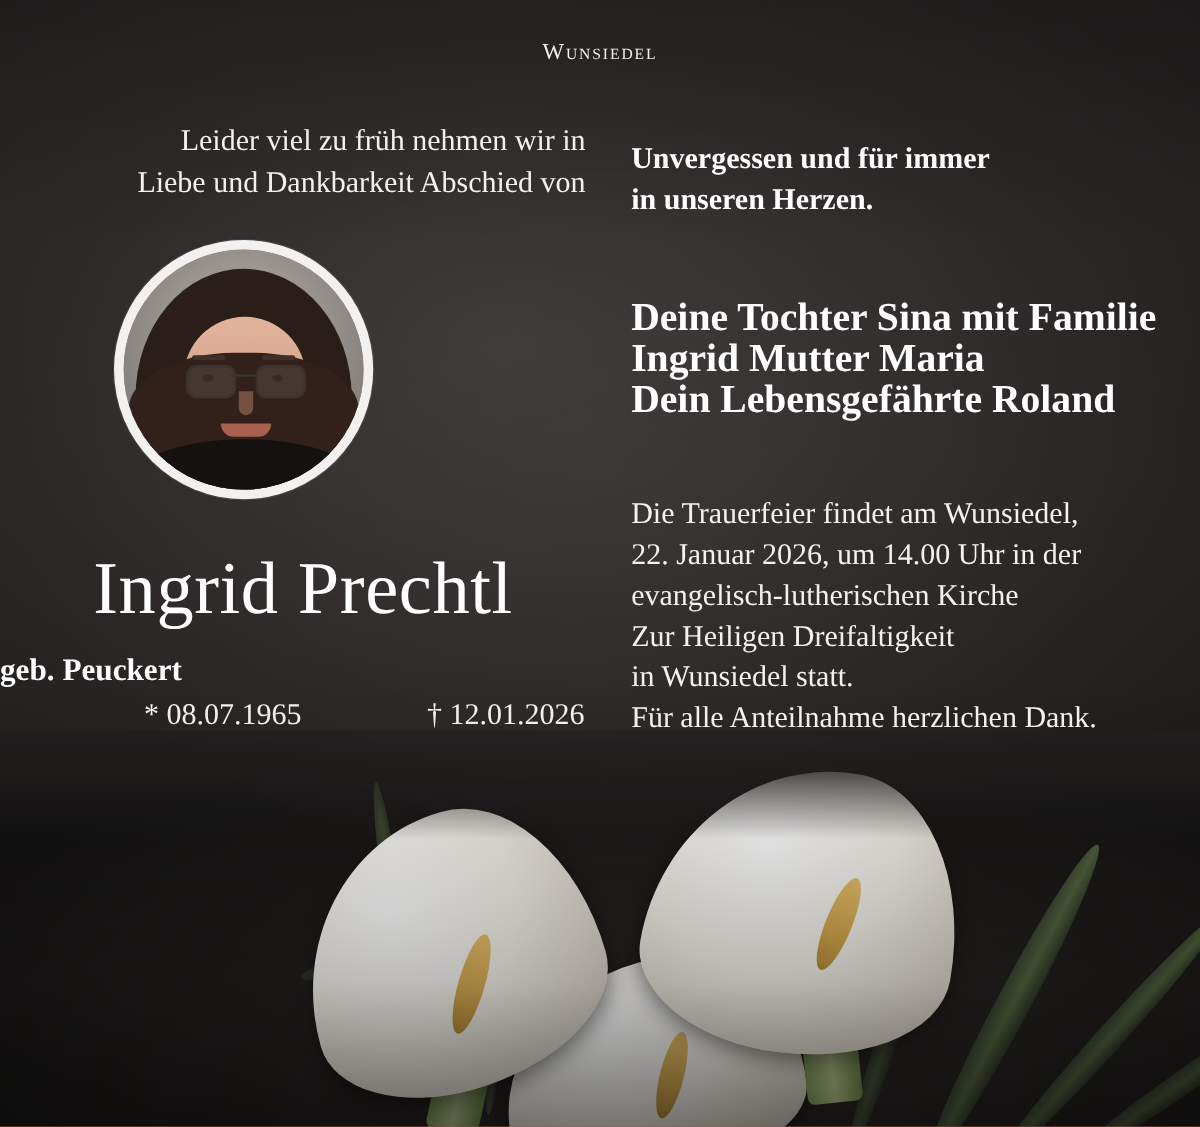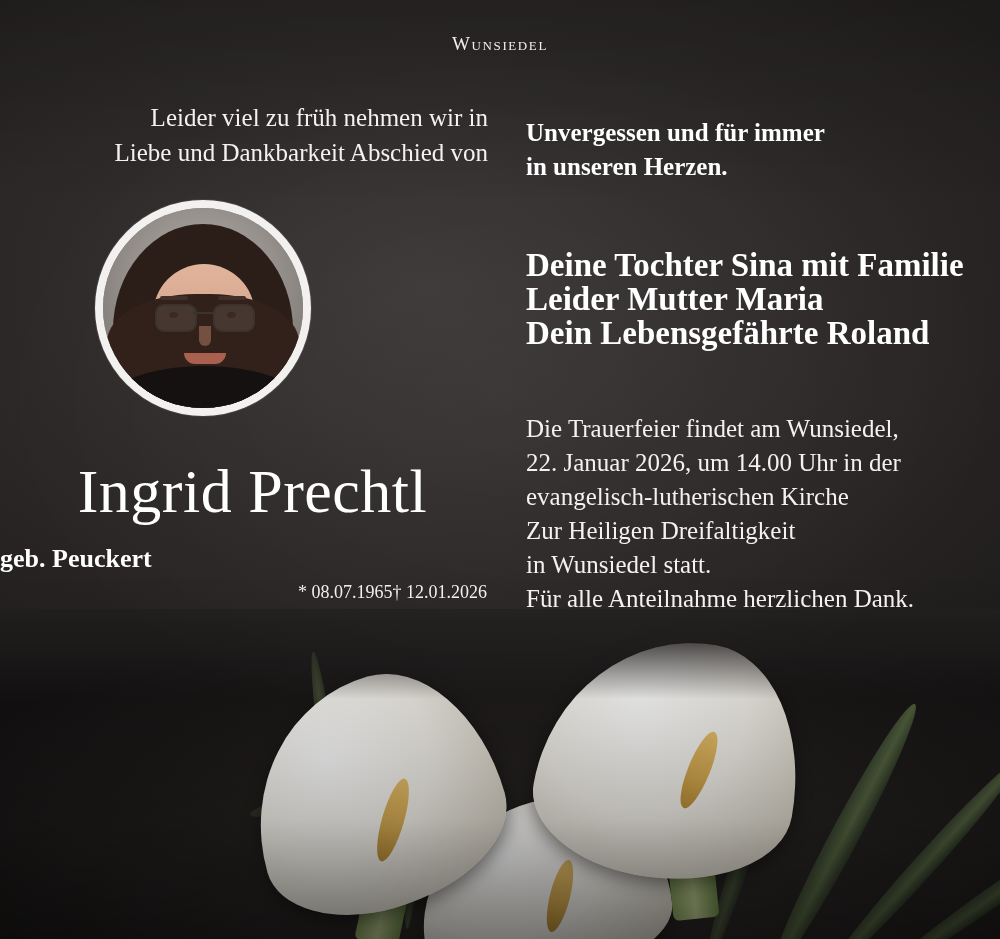--- a/index.html
+++ b/index.html
@@ -190,22 +190,22 @@
     color: #ffffff;
   }
   .dates {
     position: absolute;
     left: 0;
     top: 582px;
     width: 505px;
     box-sizing: border-box;
     padding: 0 18px 0 120px;
     display: flex;
-    justify-content: flex-end;
-    font-size: 18px;
+    justify-content: space-between;
+    font-size: 25px;
     color: #f2efed;
   }
 
   
   .r-col {
     position: absolute;
     left: 514px;
     top: 116px;
     width: 470px;
     margin-left: 12px;
@@ -379,21 +379,21 @@
   </div>
 
   <div class="r-col">
     <div class="r-motto">
       <div>Unvergessen und für immer</div>
       <div>in unseren Herzen.</div>
     </div>
 
     <div class="r-family">
       <div>Deine Tochter Sina mit Familie</div>
-      <div>Leider Mutter Maria</div>
+      <div>Ingrid Mutter Maria</div>
       <div>Dein Lebensgefährte Roland</div>
     </div>
 
     <div class="r-service">
       <div>Die Trauerfeier findet am Wunsiedel,</div>
       <div>22. Januar 2026, um 14.00 Uhr in der</div>
       <div>evangelisch-lutherischen Kirche</div>
       <div>Zur Heiligen Dreifaltigkeit</div>
       <div>in Wunsiedel statt.</div>
       <div>Für alle Anteilnahme herzlichen Dank.</div>

